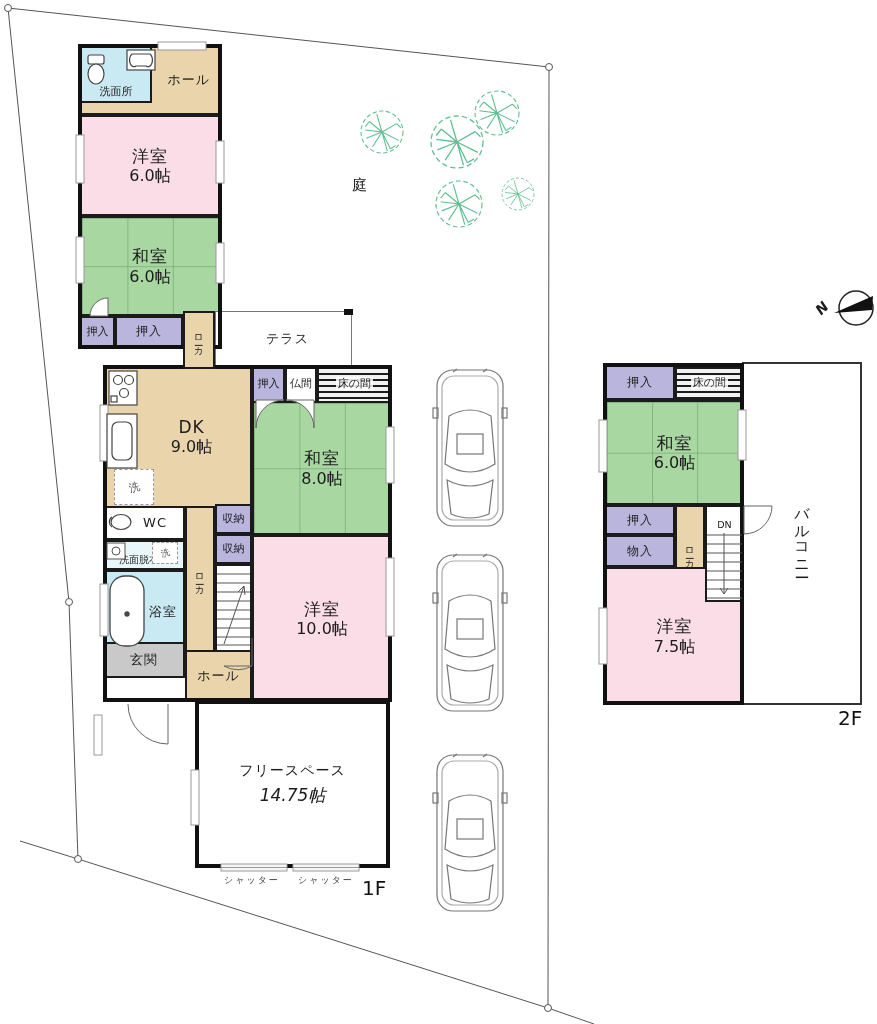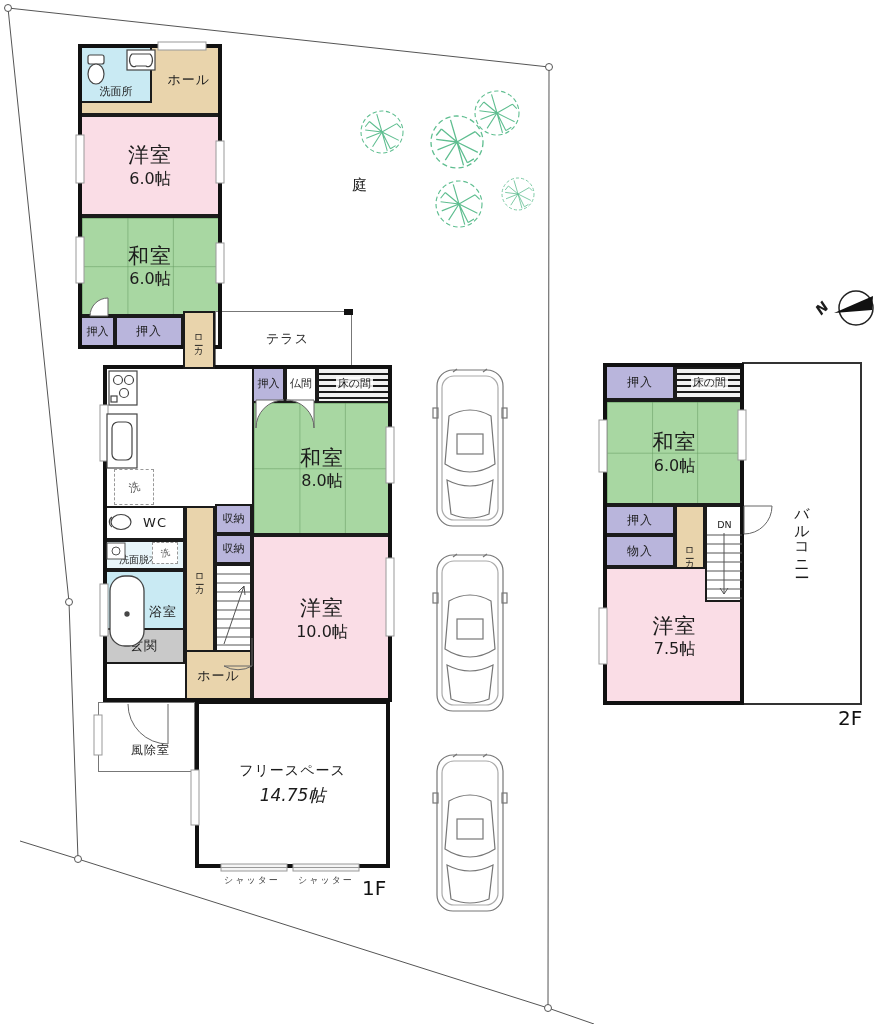--- a/index.html
+++ b/index.html
@@ -18,21 +18,21 @@
   .tan{background:var(--corridor_tan);}
   .cyan{background:var(--wet_area_cyan);}
   .lightcyan{background:var(--dressing_light);}
   .gray{background:var(--entrance_gray);}
   .white{background:#fff;}
   .tatami{background-image:
       linear-gradient(to right, rgba(96,150,92,.5) 1px, transparent 1px),
       linear-gradient(to bottom, rgba(96,150,92,.5) 1px, transparent 1px);
       background-size:33.4% 50.2%;}
   .hatch{background:repeating-linear-gradient(180deg,#1c1c1c 0 2px,#f2f2f2 2px 6px);}
-  .rname{font-size:21px;letter-spacing:1px;}
+  .rname{font-size:17px;letter-spacing:1px;}
   .rsize{font-size:16px;}
   .big .rname{font-size:14px;}
   .big .rsize{font-size:17px;}
   .slabel{font-size:12px;letter-spacing:1px;}
   .xslabel{font-size:11px;}
   .mlabel{font-size:13px;letter-spacing:1px;}
   .vtext{writing-mode:vertical-rl;text-orientation:upright;font-size:9.5px;letter-spacing:1px;}
   .chip{background:rgba(255,255,255,.85);padding:0 2px;font-size:11px;}
   .dashedbox{position:absolute;box-sizing:border-box;border:1.5px dashed #999;background:#fff;
       display:flex;align-items:center;justify-content:center;z-index:12;color:#555;}
@@ -97,20 +97,24 @@
   <div class="room purple" style="left:115px;top:316px;width:68px;height:31px;">
     <span class="slabel">押入</span>
   </div>
   <div class="room tan" style="left:183px;top:311px;width:32px;height:58px;z-index:31;">
     <span class="vtext">ローカ</span>
   </div>
   <div class="room white thin" style="left:215px;top:311px;width:137px;height:56px;">
     <span class="mlabel" style="color:#333;">テラス</span>
   </div>
 
+  <div class="room tan" style="left:103px;top:365px;width:149px;height:143px;">
+    <span class="rname" style="padding-left:28px;">DK</span>
+    <span class="rsize" style="padding-left:28px;">9.0帖</span>
+  </div>
   <div class="room purple" style="left:252px;top:365px;width:33px;height:38px;">
     <span class="xslabel">押入</span>
   </div>
   <div class="room white" style="left:285px;top:365px;width:32px;height:38px;">
     <span class="xslabel">仏間</span>
   </div>
   <div class="room hatch" style="left:317px;top:365px;width:75px;height:38px;">
     <span class="chip">床の間</span>
   </div>
   <div class="room green tatami" style="left:252px;top:401px;width:140px;height:134px;">
@@ -139,28 +143,25 @@
     <span class="mlabel" style="position:absolute;right:6px;top:32px;">浴室</span>
   </div>
   <div class="room tan" style="left:185px;top:506px;width:30px;height:146px;">
     <span class="vtext">ローカ</span>
   </div>
   <div class="room white" style="left:215px;top:564px;width:37px;height:88px;"></div>
   <div class="room pink" style="left:252px;top:535px;width:140px;height:167px;">
     <span class="rname">洋室</span>
     <span class="rsize">10.0帖</span>
   </div>
-  <div class="room gray" style="left:103px;top:628px;width:82px;height:36px;">
+  <div class="room gray" style="left:103px;top:642px;width:82px;height:36px;">
     <span class="mlabel">玄関</span>
   </div>
   <div class="room tan" style="left:185px;top:650px;width:67px;height:52px;">
     <span class="mlabel">ホール</span>
-  </div>
-  <div class="room white thin" style="left:98px;top:702px;width:97px;height:70px;justify-content:flex-end;">
-    <span class="slabel" style="margin-bottom:14px;">風除室</span>
   </div>
   <div class="room white big" style="left:195px;top:700px;width:195px;height:168px;border-width:4px;border-color:#111;">
     <span class="rname">フリースペース</span>
     <span class="rsize" style="margin-top:6px;font-style:italic;">14.75帖</span>
   </div>
 
   <div class="room white" style="left:742px;top:362px;width:120px;height:343px;border:2px solid #333;">
     <span class="vtext" style="font-size:15px;">バルコニー</span>
   </div>
   <div class="room purple" style="left:605px;top:365px;width:70px;height:35px;">

